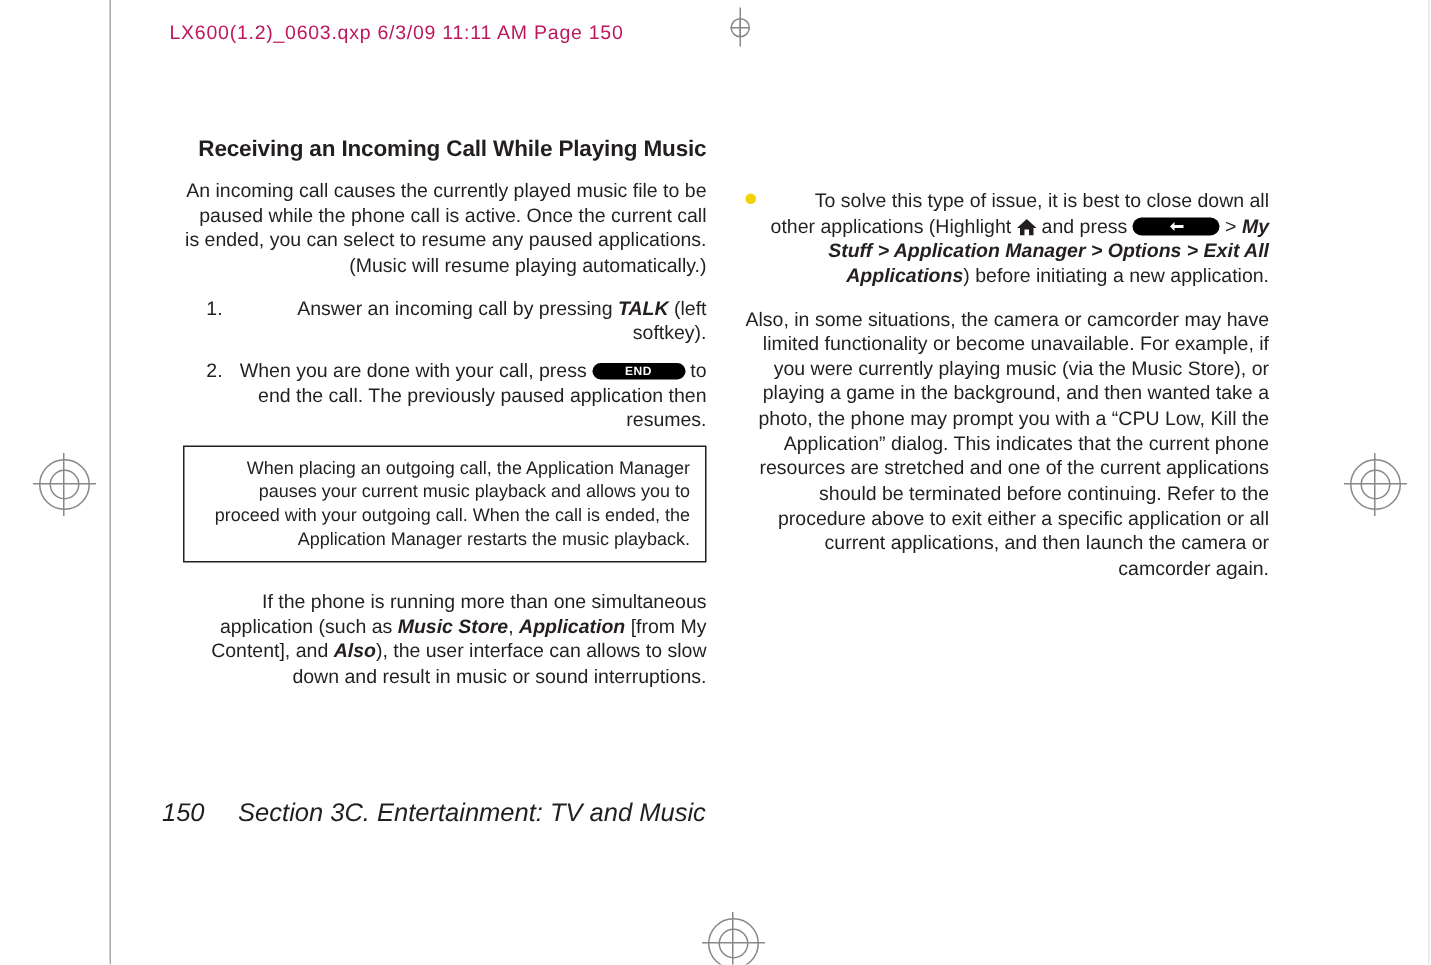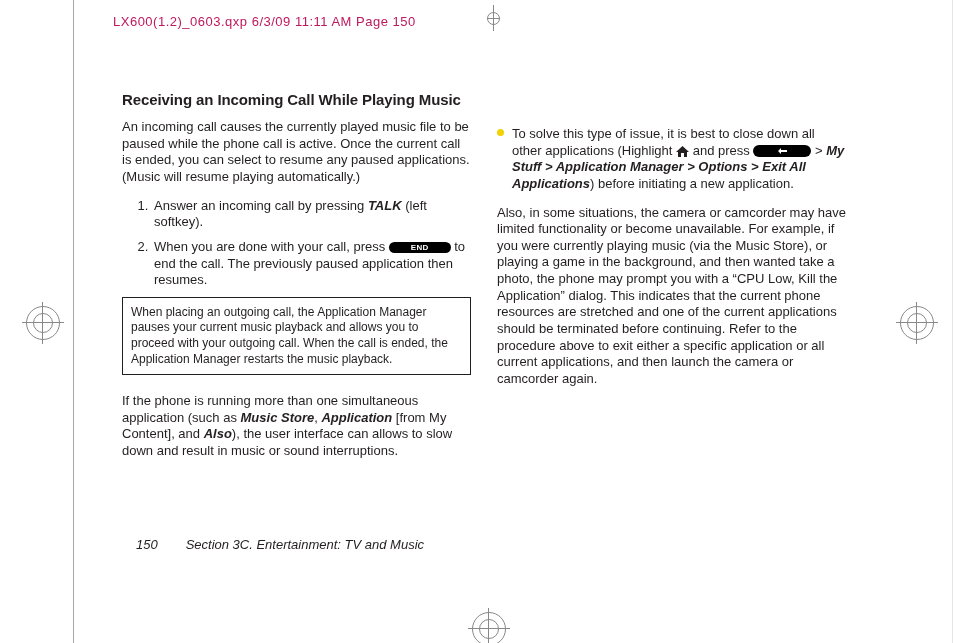--- a/index.html
+++ b/index.html
@@ -63,20 +63,21 @@
   .reg-right { top: 306px; left: 900px; }
   .reg-bottom{ top: 612px; left: 472px; }
 
   .content {
     position: absolute;
     top: 90px;
     left: 122px;
     right: 100px;
     display: flex;
     gap: 26px;
+    text-align: right;
   }
   .col { width: 349px; font-size: 13px; line-height: 1.28; color: #231f20; }
   .heading { font-size: 15px; font-weight: bold; margin-bottom: 10px; letter-spacing: -0.1px; }
   .intro { margin-bottom: 12px; }
   ol.steps { list-style: decimal; padding-left: 30px; margin-bottom: 8px; }
   ol.steps li { margin-bottom: 8px; padding-left: 2px; }
   .em { font-style: italic; font-weight: bold; }
 
   .notebox {
     display: flex;
@@ -127,23 +128,23 @@
   }
   .home-icon {
     display: inline-block;
     vertical-align: middle;
   }
   .home-icon svg { display:block; }
 
   .italic-path { font-style: italic; font-weight: bold; }
   .footer {
     position: absolute;
-    left: 136px;
+    left: 108px;
     bottom: 91px;
-    font-size: 13px;
+    font-size: 17px;
     font-style: italic;
   }
   .footer .pn { display:inline-block; width: 46px; font-style: italic; }
 </style>
 </head>
 <body>
 
 <div class="vrule"></div>
 <div class="vrule2"></div>
 

